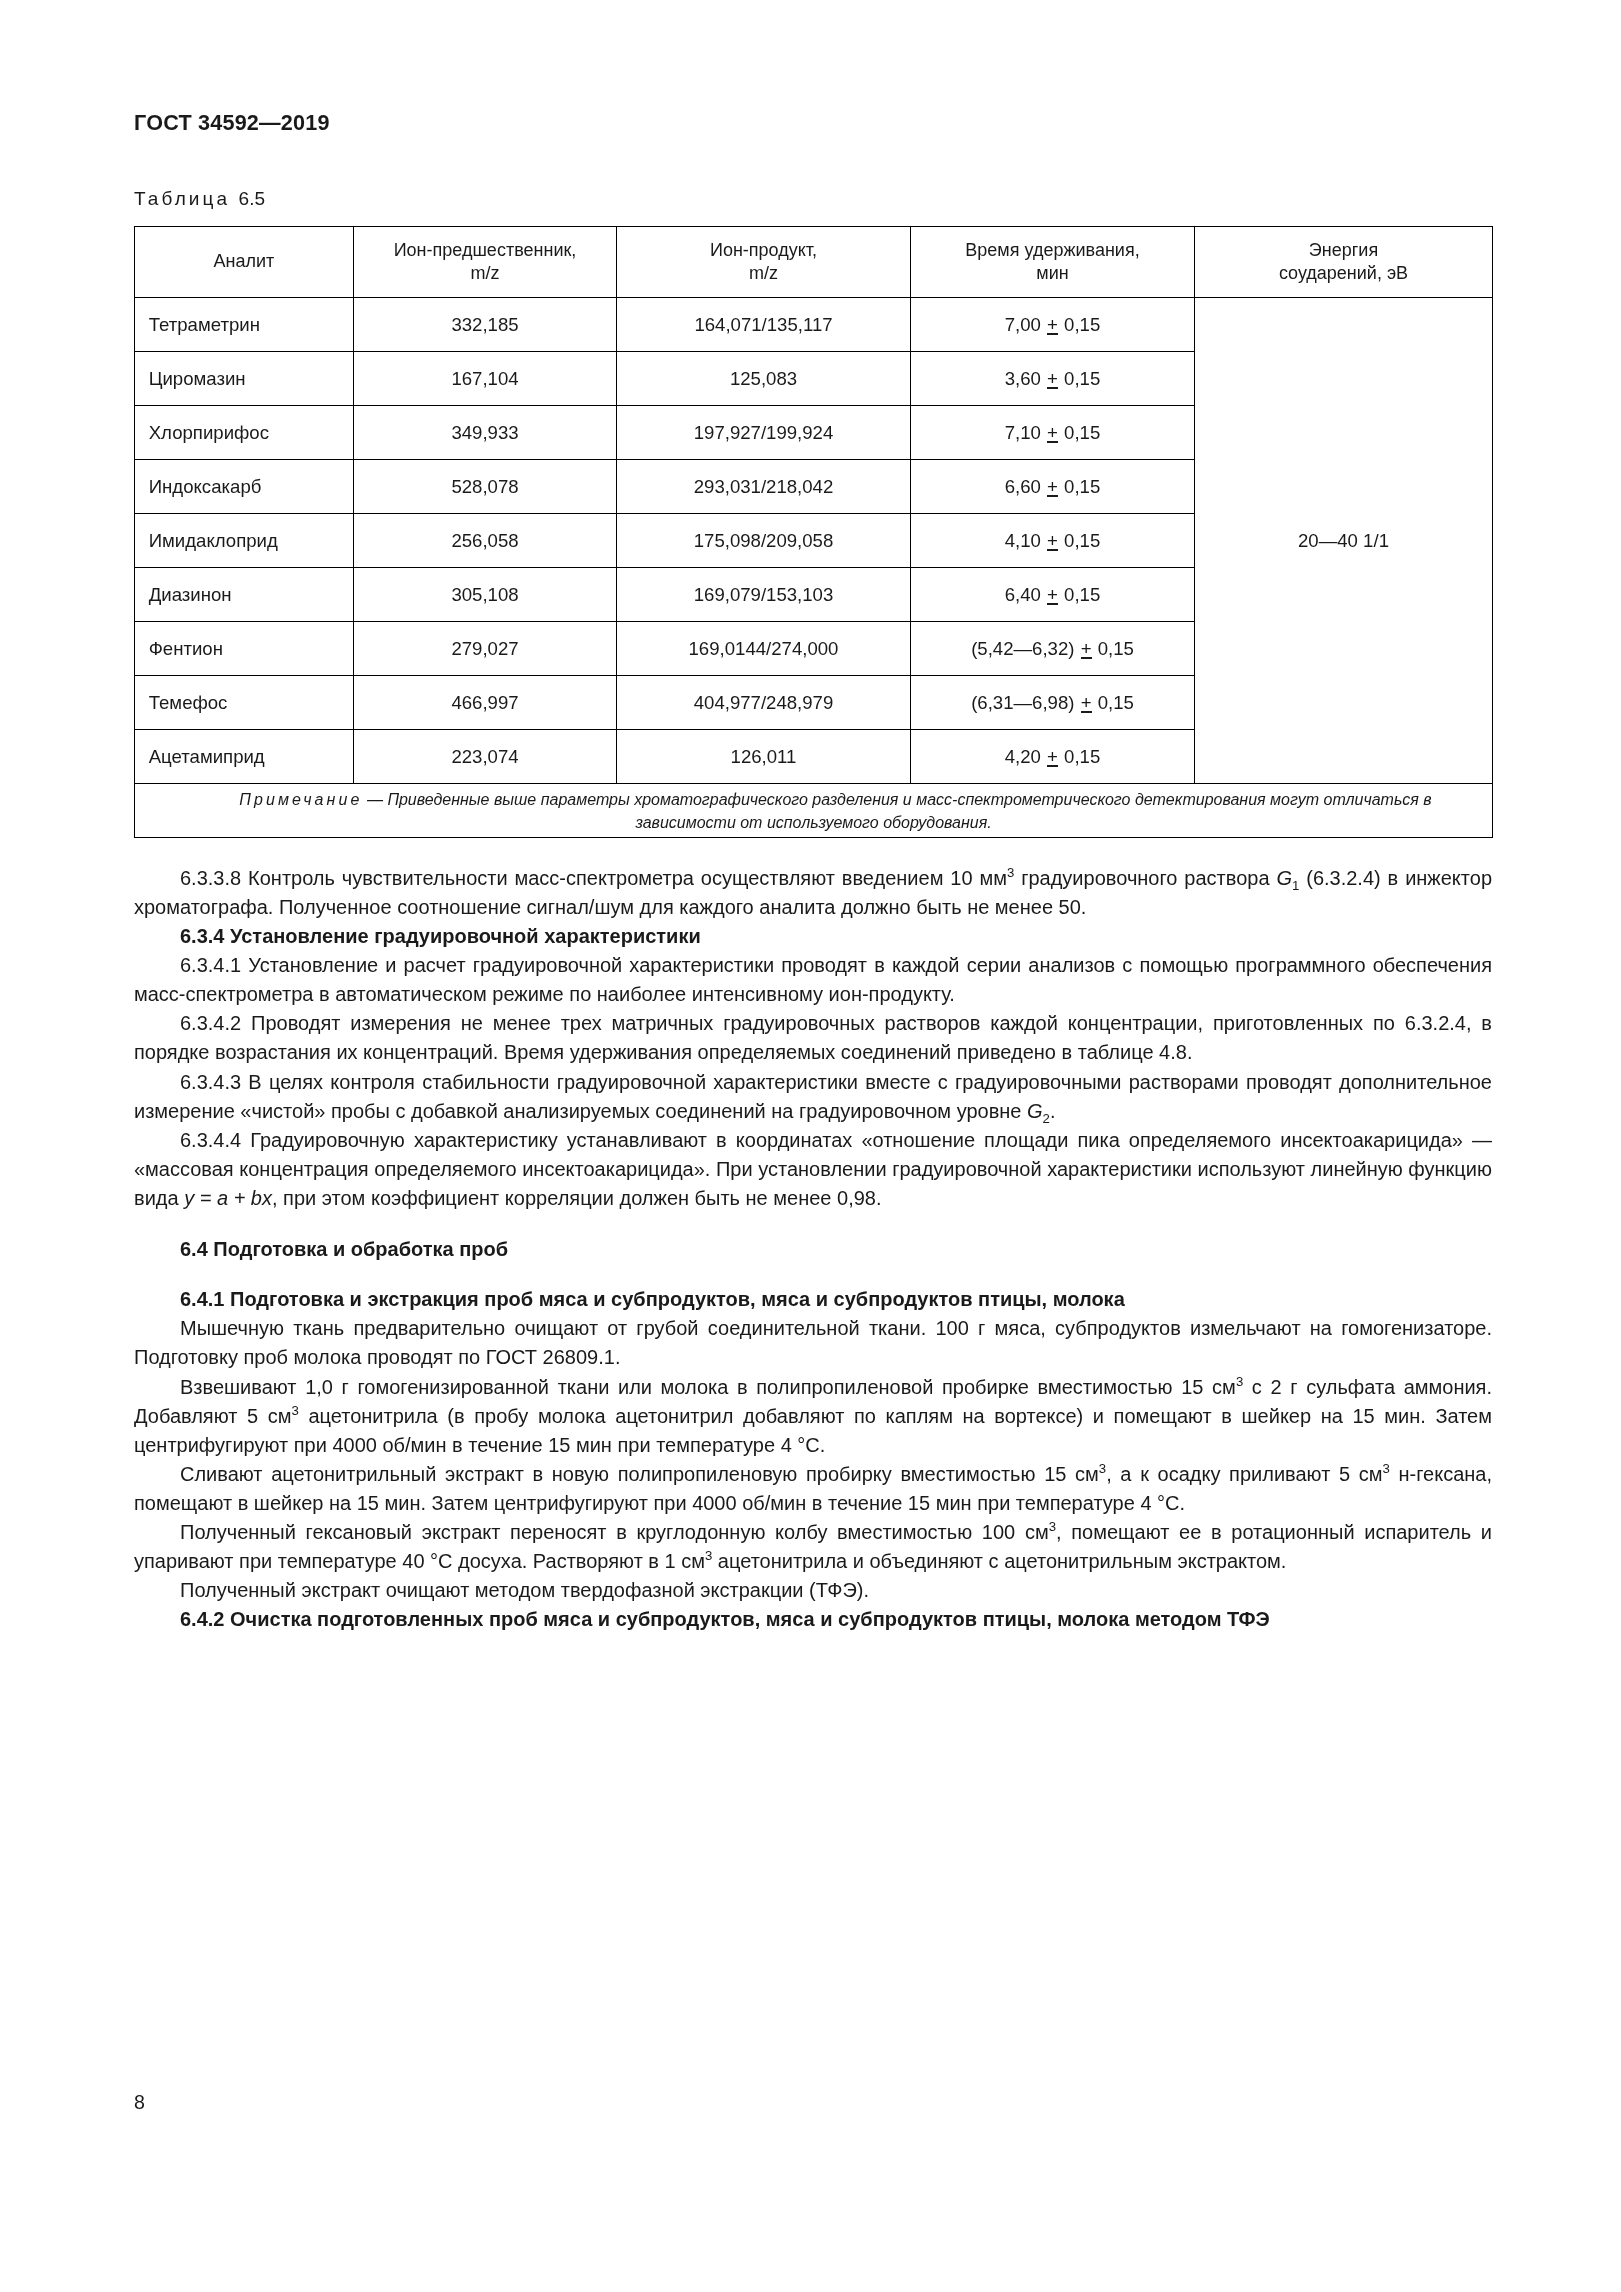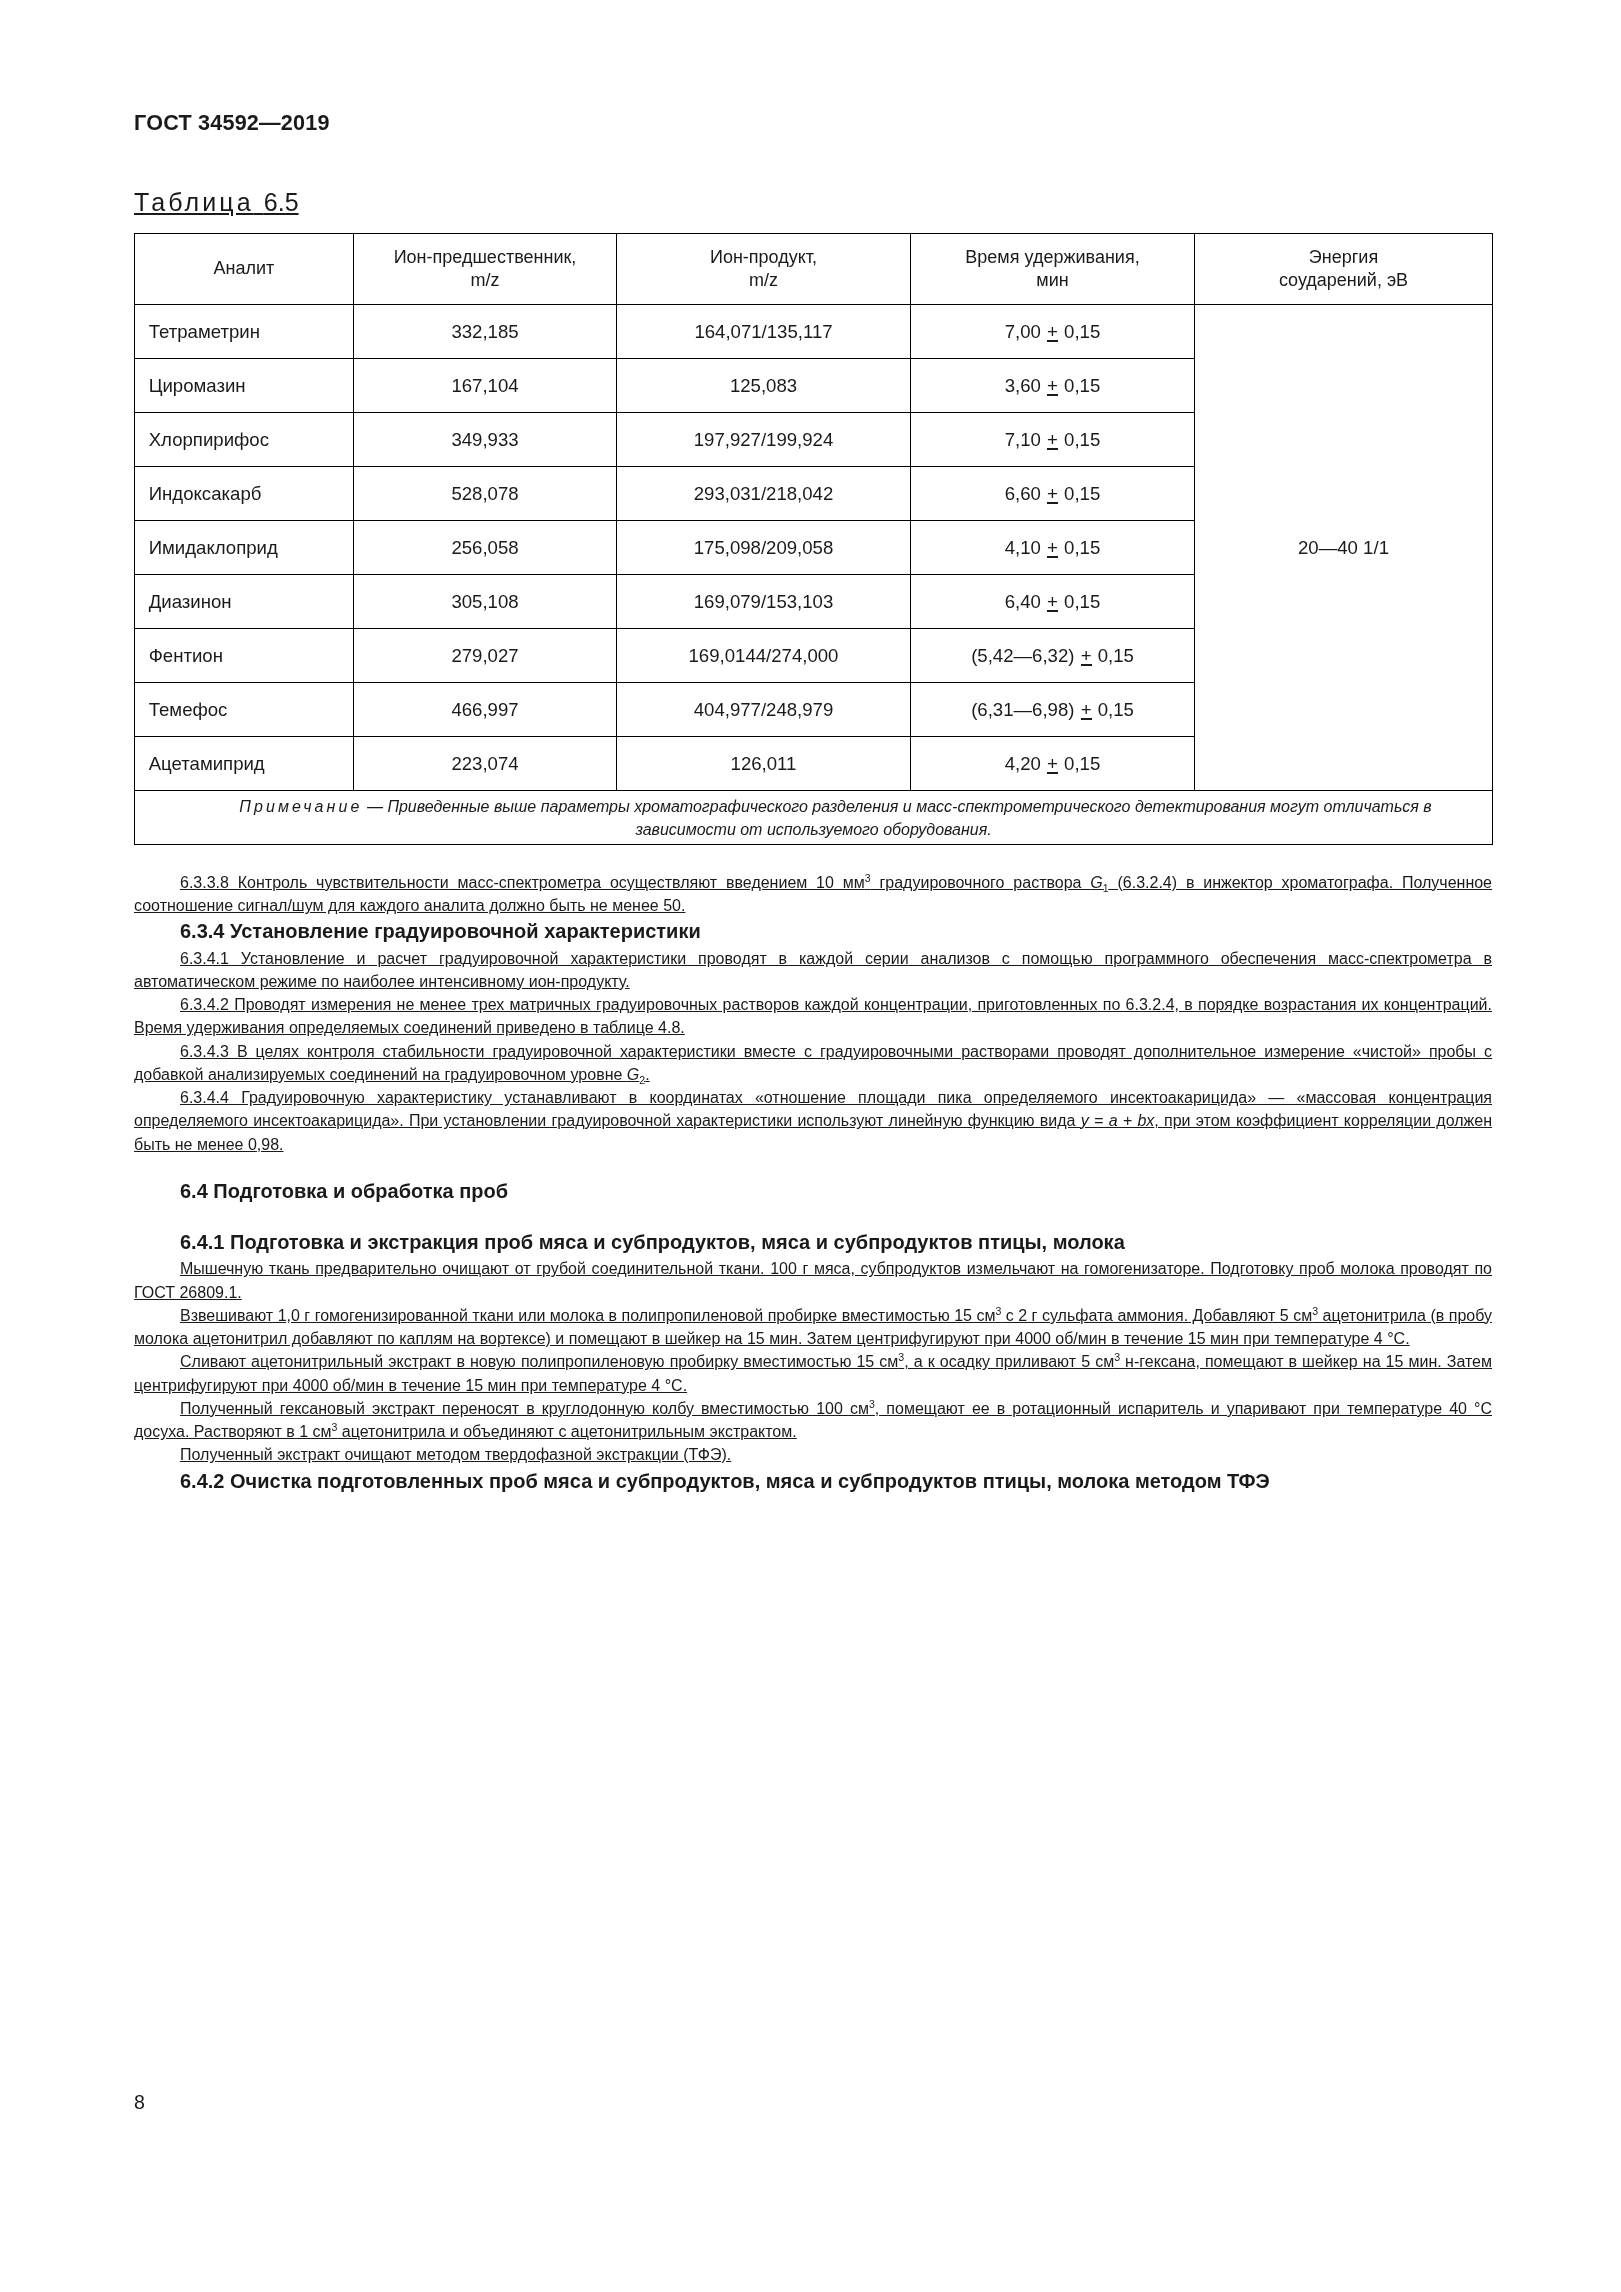--- a/index.html
+++ b/index.html
@@ -31,24 +31,23 @@
   .doc-header {
     font-size: 21.6px;
     font-weight: bold;
     letter-spacing: 0.2px;
     margin: 0 0 52px 0;
     line-height: 1.2;
   }
 
   
   .table-caption {
-    font-size: 25px;
+    font-size: 19px;
     letter-spacing: 3.1px;
     margin: 0 0 15.7px 0;
-    text-decoration: underline;
   }
   .table-caption .num { letter-spacing: 0; }
 
   
   table.gost {
     border-collapse: collapse;
     width: 1358px;
     table-layout: fixed;
     font-size: 18.6px;
   }
@@ -112,26 +111,25 @@
     font-style: italic;
   }
   .note-label {
     letter-spacing: 3.1px;
   }
 
   
   .body-block { margin-top: 25.5px; }
   p.para {
     margin: 0;
-    font-size: 16px;
+    font-size: 20px;
     line-height: 1.455;
     text-align: justify;
     text-justify: inter-word;
     hyphens: manual;
-    text-decoration: underline;
   }
   p.para.indent { text-indent: 46px; }
   p.heading {
     margin: 0;
     font-size: 20px;
     font-weight: bold;
     line-height: 1.455;
     text-indent: 46px;
     text-align: left;
   }

